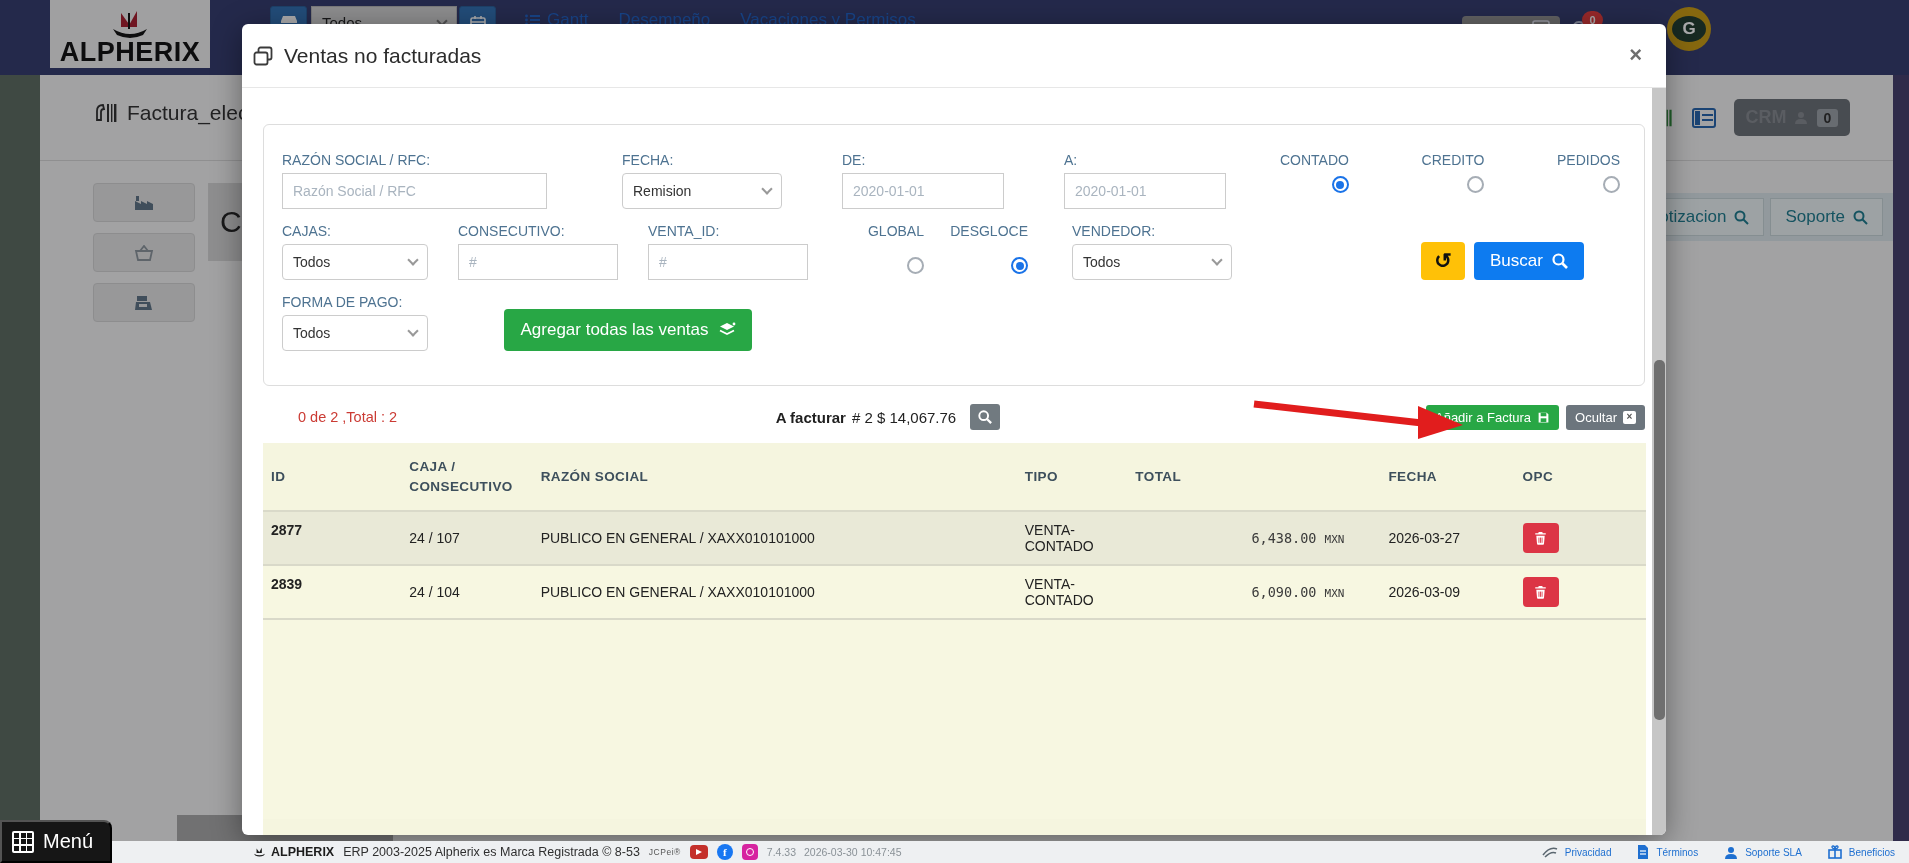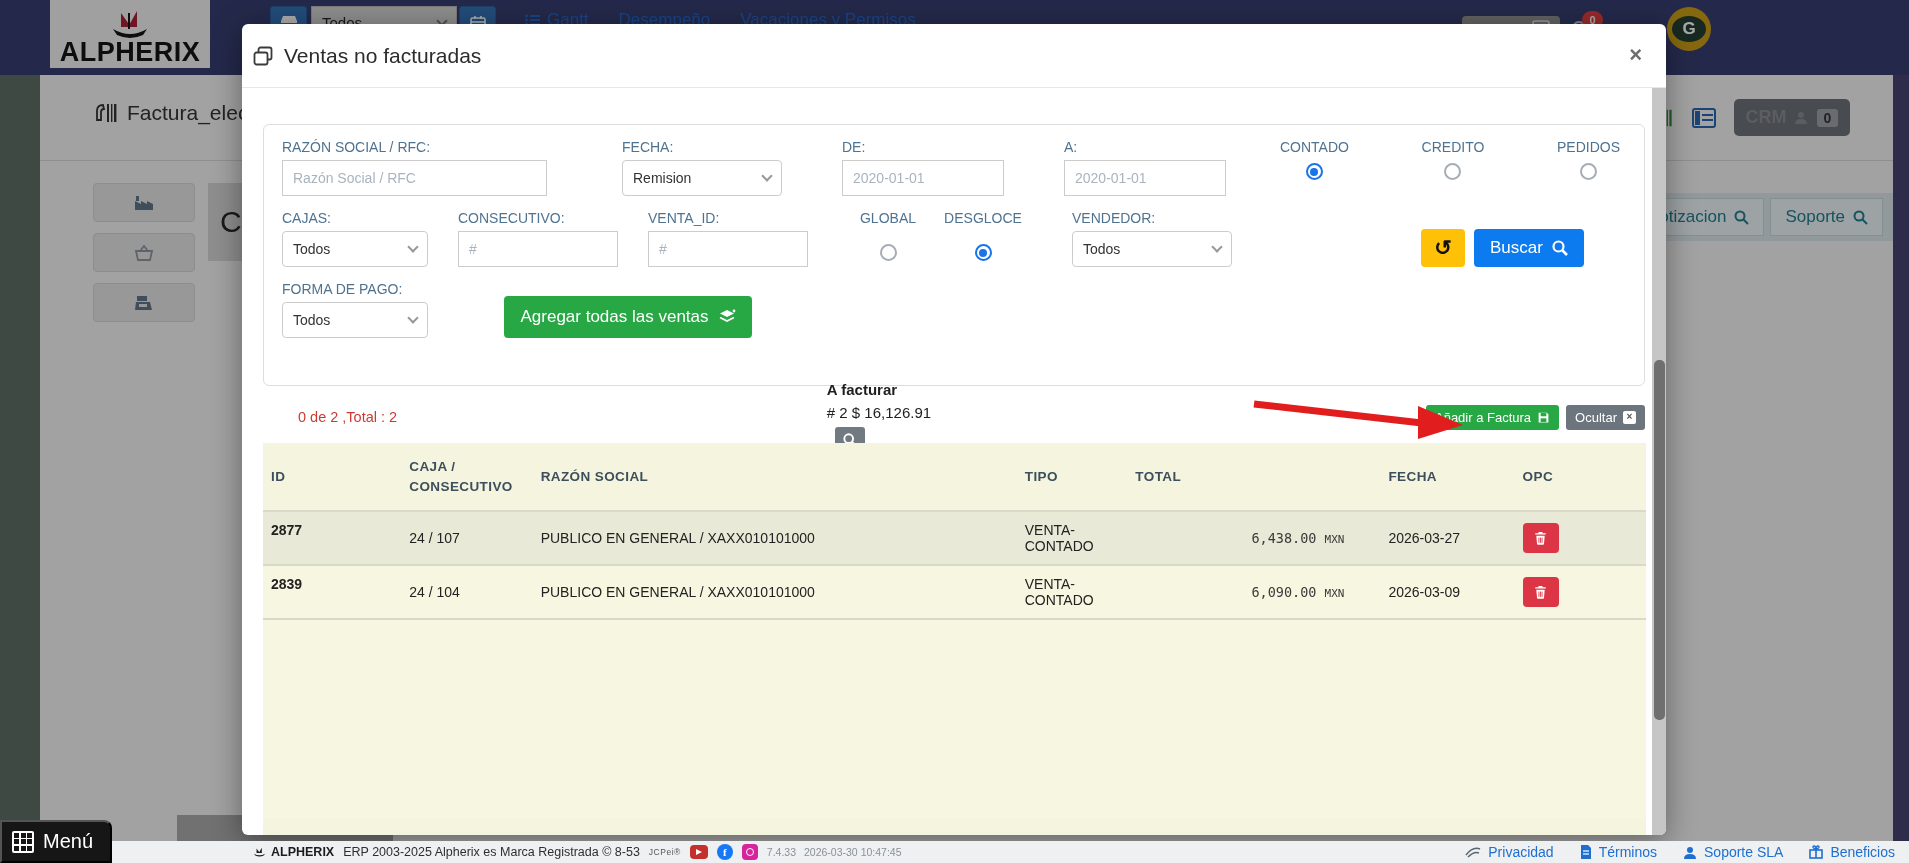--- a/index.html
+++ b/index.html
@@ -57,44 +57,44 @@
   
   .modal { position:absolute; left:242px; top:24px; width:1424px; height:811px; background:#fff; border-radius:6px;
     box-shadow:0 6px 30px rgba(0,0,0,.4); z-index:10; }
   .mhead { position:absolute; left:0; top:0; right:0; height:64px; border-bottom:1px solid #e7e7e7;
     display:flex; align-items:center; padding:0 10px; gap:10px; }
   .mtitle { font-size:21px; color:#2c2c2c; }
   .mclose { position:absolute; right:24px; top:18px; font-size:22px; color:#6e6e6e; font-weight:bold; cursor:pointer; }
 
   .fcard { position:absolute; left:21px; right:21px; top:100px; height:262px; border:1px solid #ddd; border-radius:6px;
     padding:14px 18px; }
-  .frow { display:flex; align-items:flex-end; }
+  .frow { display:flex; align-items:flex-end;margin-top:13px; }
   .fcol { display:flex; flex-direction:column; gap:5px; }
   .flabel { font-size:14px; color:#4e7391; }
   .tinput { height:36px; border:1px solid #ccc; border-radius:0; padding:0 10px; font-size:14px; color:#333;
     font-family:"Liberation Sans", sans-serif; background:#fff; }
   .tinput::placeholder { color:#a9b4bf; }
   .tselect { height:36px; border:1px solid #ccc; border-radius:4px; padding:0 10px; font-size:14px; color:#333;
     display:flex; align-items:center; background:#fff; }
   .tselect .chev { margin-left:auto; border-color:#999; }
   .rgroup { display:flex; margin-left:auto; }
-  .rcol { display:flex; flex-direction:column; align-items:center; gap:8px; }
+  .rcol { display:flex; flex-direction:column; align-items:flex-end; gap:8px; }
   .radio { width:17px; height:17px; border:2px solid #a6adb5; border-radius:50%; background:#fff; position:relative; }
   .radio.checked { border-color:#1a73e8; }
   .radio.checked::after { content:''; position:absolute; inset:2.5px; background:#1a73e8; border-radius:50%; }
 
   .btn { border:none; border-radius:4px; display:flex; align-items:center; justify-content:center; gap:9px;
     cursor:pointer; font-family:"Liberation Sans", sans-serif; }
   .btn-reset { width:44px; height:38px; background:#ffc107; color:#111; font-size:21px; font-weight:bold; }
   .btn-buscar { width:110px; height:38px; background:#0d7bf0; color:#fff; font-size:17px; }
   .btn-agregar { width:248px; height:42px; background:#28a745; color:#fff; font-size:17px; }
 
   .status-row { position:absolute; left:21px; right:21px; top:378px; height:30px; display:flex; align-items:center; }
   .sel-count { flex:1; color:#cb3b34; font-size:14.5px;margin-left:35px; }
-  .afact { display:flex; align-items:flex-start; gap:6px;flex-direction:column; }
+  .afact { display:flex; align-items:center; gap:6px; }
   .afact .lbl { font-weight:bold; color:#1f1f1f; font-size:15px; }
   .afact .val { color:#222; font-size:15px; }
   .btn-mini-search { width:30px; height:26px; background:#717a80; border-radius:3px; margin-left:8px; }
   .status-right { flex:1.35; display:flex; justify-content:flex-end; gap:7px; }
   .btn-anadir { height:25px; padding:0 9px; background:#28a745; color:#fff; font-size:13px; border-radius:3px; gap:6px; }
   .btn-ocultar { height:25px; padding:0 9px; background:#6c757d; color:#fff; font-size:13px; border-radius:3px; gap:6px; }
   .btn-ocultar .xbox { width:13px; height:13px; background:#fff; border-radius:2px; color:#555; font-size:10px;
     font-weight:bold; display:flex; align-items:center; justify-content:center; line-height:1; }
 
   .vtable-wrap { position:absolute; left:21px; right:20px; top:419px; bottom:0; background:#f5f5df; overflow:hidden; }
@@ -127,21 +127,21 @@
   .f-brand { display:flex; align-items:center; gap:4px; font-weight:900; font-size:12.5px; color:#1c1c1c; }
   .f-cert { font-size:8.5px; color:#555; letter-spacing:.5px; }
   .soc { width:16px; height:16px; border-radius:50%; display:flex; align-items:center; justify-content:center; }
   .soc.yt { background:#c4302b; border-radius:4px; width:18px; height:14px; }
   .soc.yt i { width:0; height:0; border-left:6px solid #fff; border-top:3.5px solid transparent; border-bottom:3.5px solid transparent; }
   .soc.fb { background:#1877f2; color:#fff; font-weight:bold; font-size:11px; font-family:"Liberation Serif", serif; }
   .soc.ig { background:#d6249f; border-radius:4px; }
   .soc.ig i { width:8px; height:8px; border:1.6px solid #fff; border-radius:50%; display:block; }
   .f-version { font-size:10.5px; color:#8a9197; display:flex; gap:8px; }
   .f-links { display:flex; align-items:center; gap:26px; margin-right:14px; }
-  .f-link { display:flex; align-items:center; gap:7px; color:#1e6fd0; font-size:14px; }
+  .f-link { display:flex; align-items:center; gap:7px; color:#1e6fd0; font-size:10px; }
   svg { display:block; }
 </style>
 </head>
 <body>
 
 <div class="stage">
 
   <header class="topbar">
     <div class="logo-box">
       <svg width="46" height="30" viewBox="0 0 46 30">
@@ -399,21 +399,21 @@
             <circle cx="16" cy="2" r="1.4" fill="#fff"></circle>
           </svg>
         </button>
       </div>
     </div>
 
     <div class="status-row">
       <span class="sel-count">0 de 2 ,Total : 2</span>
       <div class="afact">
         <span class="lbl">A facturar</span>
-        <span class="val"># 2 $ 16,126.91</span>
+        <span class="val"># 2 $ 14,067.76</span>
         <button class="btn btn-mini-search">
           <svg width="14" height="14" viewBox="0 0 16 16">
             <circle cx="6.5" cy="6.5" r="5" fill="none" stroke="#fff" stroke-width="2.2"></circle>
             <line x1="10.5" y1="10.5" x2="15" y2="15" stroke="#fff" stroke-width="2.6"></line>
           </svg>
         </button>
       </div>
       <div class="status-right">
         <button class="btn btn-anadir">
           <span>Añadir a Factura</span>

